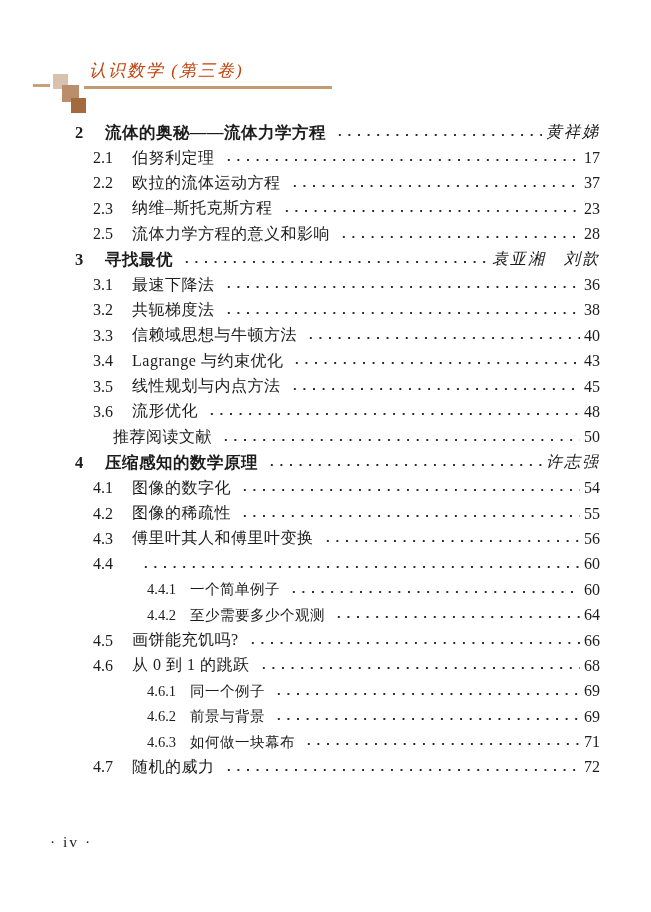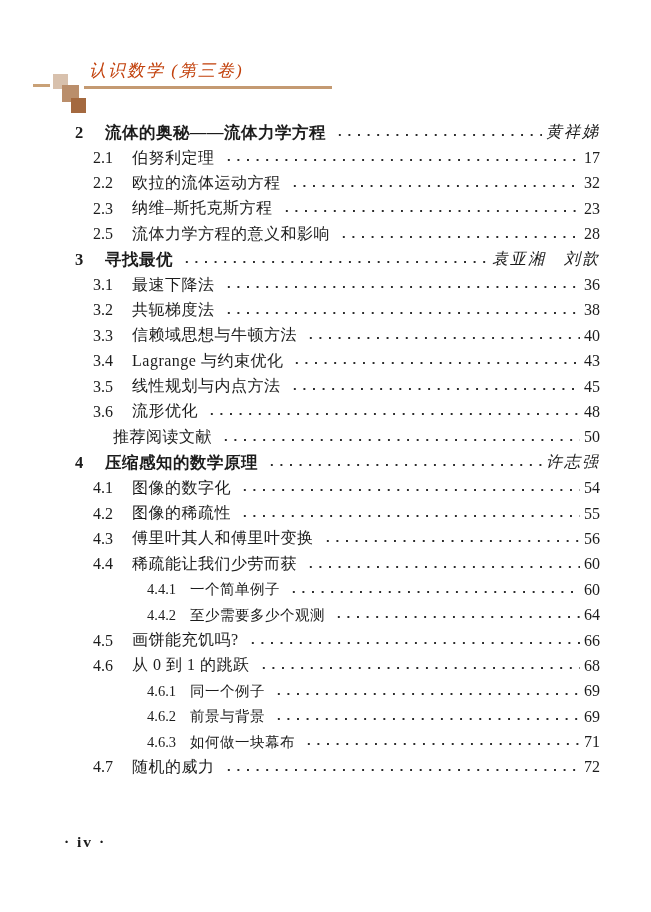--- a/index.html
+++ b/index.html
@@ -73,22 +73,22 @@
 
   .section .num { margin-left: 18px; width: 39px; }
 
   .subsection { font-size: 14.5px; }
   .subsection .num { margin-left: 72px; width: 43px; }
 
   .ref .title { margin-left: 38px; }
 
   
   .footer {
-    position: absolute; left: 64px; top: 833px;
-    font-size: 15.5px; font-weight: 700;
+    position: absolute; left: 50px; top: 833px;
+    font-size: 15.5px; font-weight: 400;
     letter-spacing: 2px;
   }
 </style>
 </head>
 <body>
 
 <div class="header">
   <div class="logo-dash"></div>
   <div class="header-rule"></div>
   <div class="sq sq1"></div>
@@ -107,21 +107,21 @@
     <div class="row section">
       <span class="num">2.1</span>
       <span class="title">伯努利定理</span>
       <span class="dots"></span>
       <span class="right page">17</span>
     </div>
     <div class="row section">
       <span class="num">2.2</span>
       <span class="title">欧拉的流体运动方程</span>
       <span class="dots"></span>
-      <span class="right page">32</span>
+      <span class="right page">37</span>
     </div>
     <div class="row section">
       <span class="num">2.3</span>
       <span class="title">纳维–斯托克斯方程</span>
       <span class="dots"></span>
       <span class="right page">23</span>
     </div>
     <div class="row section">
       <span class="num">2.5</span>
       <span class="title">流体力学方程的意义和影响</span>
@@ -195,21 +195,20 @@
       <span class="right page">55</span>
     </div>
     <div class="row section">
       <span class="num">4.3</span>
       <span class="title">傅里叶其人和傅里叶变换</span>
       <span class="dots"></span>
       <span class="right page">56</span>
     </div>
     <div class="row section">
       <span class="num">4.4</span>
-      <span class="title">稀疏能让我们少劳而获</span>
       <span class="dots"></span>
       <span class="right page">60</span>
     </div>
     <div class="row subsection">
       <span class="num">4.4.1</span>
       <span class="title">一个简单例子</span>
       <span class="dots"></span>
       <span class="right page">60</span>
     </div>
     <div class="row subsection">

